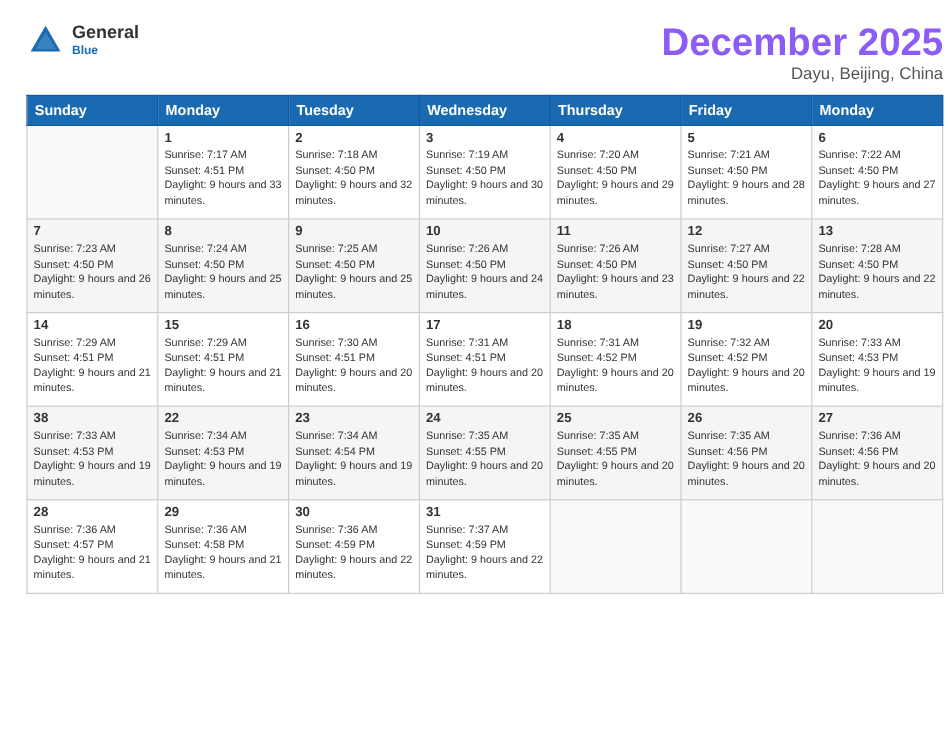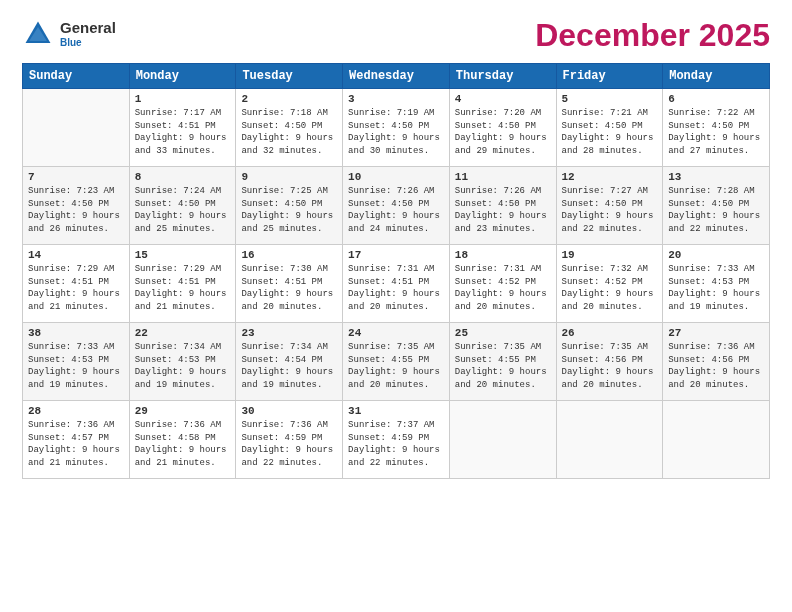--- a/index.html
+++ b/index.html
@@ -6,21 +6,21 @@
     body {
       font-family: Arial, sans-serif;
       background: #fff;
       width: 792px;
       height: 612px;
       overflow: hidden;
     }
     .page {
       width: 792px;
       height: 612px;
-      padding: 18px 22px 14px 22px;
+      padding: 18px 6px 14px 22px;
       background: #fff;
     }
     .header {
       display: flex;
       justify-content: space-between;
       align-items: flex-start;
       margin-bottom: 10px;
     }
     .logo {
       display: flex;
@@ -45,32 +45,31 @@
     .logo-icon {
       width: 32px;
       height: 32px;
     }
     .title-area {
       text-align: right;
     }
     .month-title {
       font-size: 32px;
       font-weight: bold;
-      color: #be185d;
+      color: #8b5cf6;
       line-height: 1.1;
     }
     .location {
       font-size: 14px;
       color: #555;
     }
     .calendar {
       width: 100%;
       border-collapse: collapse;
       border: 1px solid #ccc;
-      font-family: Liberation Mono, monospace;
     }
     .calendar th {
       background: #1a6ab1;
       color: #fff;
       font-size: 12px;
       font-weight: bold;
       padding: 5px 6px;
       text-align: left;
       border: 1px solid #1558a0;
     }
@@ -115,20 +114,21 @@
         <polygon points="18,4 32,28 4,28" fill="#1a6ab1"></polygon>
         <polygon points="18,10 28,26 8,26" fill="#5599d4" opacity="0.5"></polygon>
       </svg>
       <div class="logo-text">
         <span class="logo-general">General</span>
         <span class="logo-blue">Blue</span>
       </div>
     </div>
     <div class="title-area">
       <div class="month-title">December 2025</div>
+      <div class="location">Dayu, Beijing, China</div>
     </div>
   </div>
 
   <table class="calendar">
     <thead>
       <tr>
       <th>Sunday</th>
           <th>Monday</th>
           <th>Tuesday</th>
           <th>Wednesday</th>

